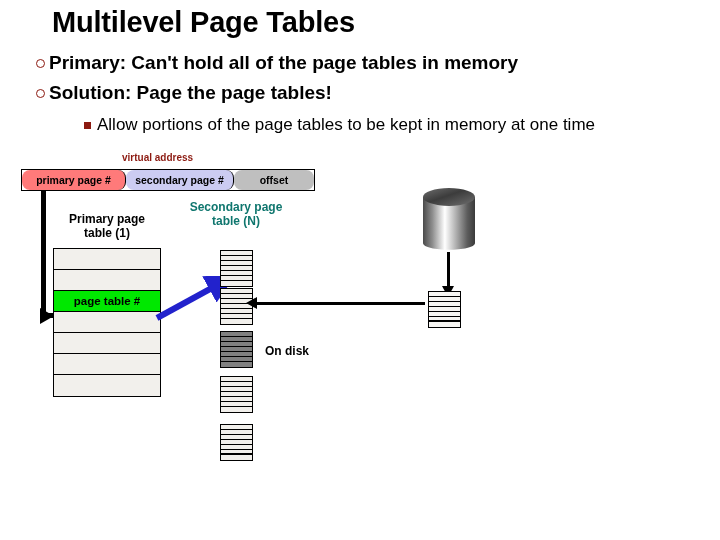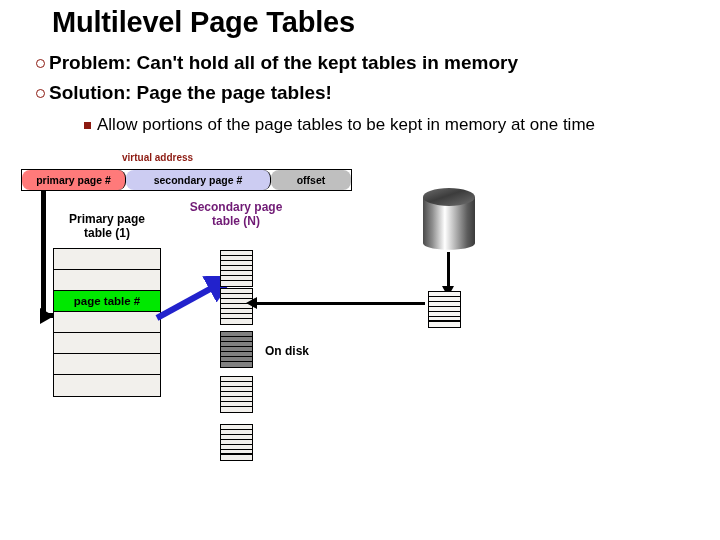--- a/index.html
+++ b/index.html
@@ -100,21 +100,21 @@
     height: 100%;
     white-space: nowrap;
     border-radius: 8px;
   }
   #va-seg-primary {
     width: 104px;
     background: #ff7a7a;
     border-right: 1px solid #000000;
   }
   #va-seg-secondary {
-    width: 145px;
+    width: 108px;
     background: #ccccf2;
     border-right: 1px solid #000000;
   }
   #va-seg-offset {
     width: 80px;
     background: #bfbfbf;
   }
 
   
   #primary-connector-v {
@@ -193,21 +193,21 @@
   
   #secondary-label {
     position: absolute;
     left: 176px;
     top: 200px;
     width: 120px;
     text-align: center;
     font-size: 12px;
     font-weight: bold;
     line-height: 14px;
-    color: #701a75;
+    color: #0f766e;
   }
   .sec-block {
     position: absolute;
     left: 220px;
     width: 33px;
     border: 1.5px solid #000000;
     box-sizing: border-box;
   }
   .sec-block .sec-row {
     height: 5px;
@@ -296,21 +296,21 @@
   }
   #disk-block .sec-row:last-child { border-bottom: none; }
   #disk-block .sec-row:nth-child(6) { border-bottom: 2.5px solid #000000; }
 </style>
 </head>
 <body>
 
 <div id="slide-title">Multilevel Page Tables</div>
 
 <div class="bullet-l1" id="bullet-problem">
-  <span class="ring"></span><span>Problem: Can't hold all of the kept tables in memory</span>
+  <span class="ring"></span><span>Primary: Can't hold all of the page tables in memory</span>
 </div>
 
 <div class="bullet-l1" id="bullet-solution">
   <span class="ring"></span><span>Solution: Page the page tables!</span>
 </div>
 
 <div class="bullet-l2">
   <span class="sq"></span><span>Allow portions of the page tables to be kept in memory at one time</span>
 </div>
 

